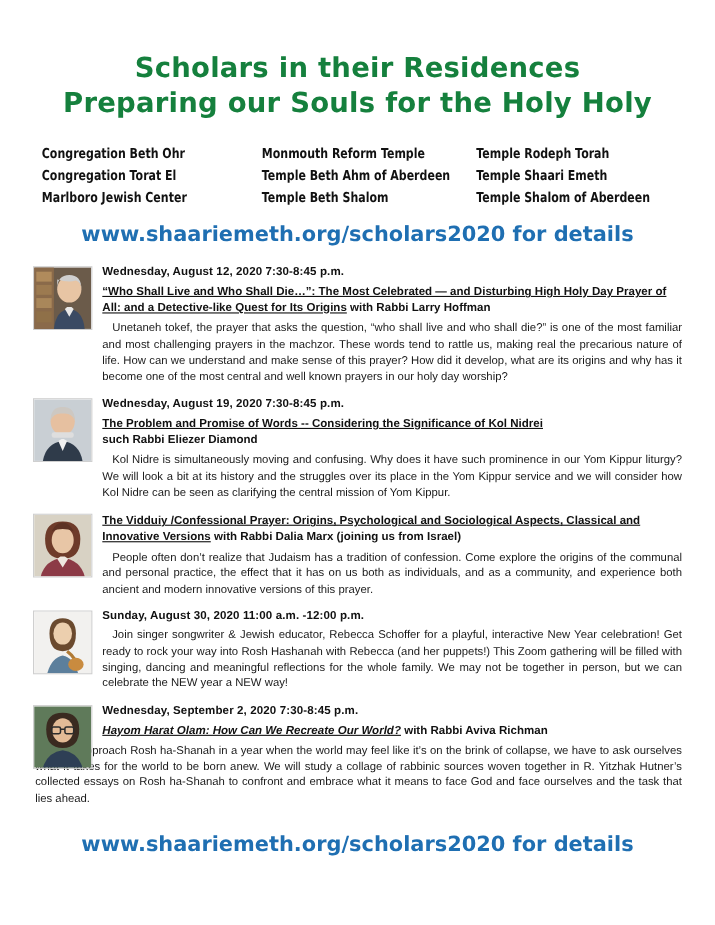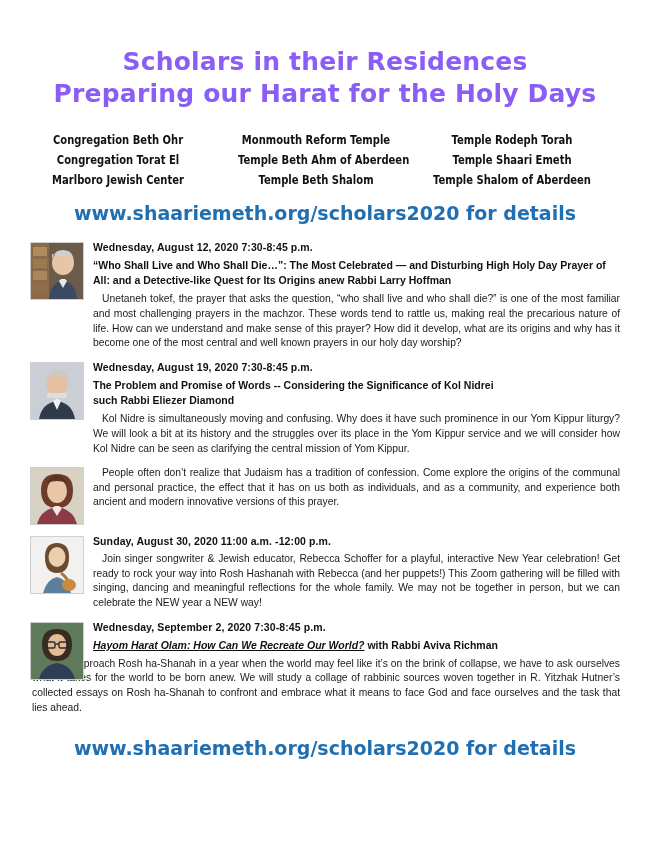--- a/index.html
+++ b/index.html
@@ -24,33 +24,32 @@
 
   
   .title-block {
     padding-top: 46px;
     text-align: center;
   }
   .title-line {
     font-family: "DejaVu Sans", sans-serif;
     font-size: 25px;
     font-weight: bold;
-    color: #8b5cf6;
+    color: #15803d;
     line-height: 1.28;
     letter-spacing: 0.2px;
   }
 
   
   .congs {
     margin-top: 22px;
     display: grid;
     grid-template-columns: 200px 195px auto;
     row-gap: 5px;
     padding-left: 8px;
-    text-align: center;
   }
   .cong-item {
     font-family: "DejaVu Sans", sans-serif;
     font-size: 12.5px;
     font-weight: bold;
     color: #111111;
     transform: scaleX(0.80);
     transform-origin: left center;
     white-space: nowrap;
   }
@@ -101,20 +100,21 @@
     letter-spacing: 0.1px;
   }
   .topic {
     font-size: 10.5px;
     font-weight: bold;
     color: #111;
     line-height: 1.45;
     margin-bottom: 4px;
   }
   .topic .u {
+    text-decoration: underline;
   }
   .topic .it {
     font-style: italic;
     text-decoration: underline;
   }
   .presenter {
     font-weight: bold;
     text-decoration: none;
   }
   .desc {
@@ -130,21 +130,21 @@
     margin-left: -61px;
   }
 </style>
 </head>
 <body>
 
 <div class="page">
 
   <div class="title-block">
     <div class="title-line">Scholars in their Residences</div>
-    <div class="title-line">Preparing our Harat for the Holy Days</div>
+    <div class="title-line">Preparing our Souls for the Holy Holy</div>
   </div>
 
   <div class="congs">
     <div class="cong-item">Congregation Beth Ohr</div>
     <div class="cong-item">Monmouth Reform Temple</div>
     <div class="cong-item">Temple Rodeph Torah</div>
     <div class="cong-item">Congregation Torat El</div>
     <div class="cong-item">Temple Beth Ahm of Aberdeen</div>
     <div class="cong-item">Temple Shaari Emeth</div>
     <div class="cong-item">Marlboro Jewish Center</div>
@@ -168,21 +168,21 @@
           <ellipse cx="32" cy="20" rx="11" ry="12" fill="#e8c5a4"></ellipse>
           <path d="M21 20 q0 -13 11 -13 q11 0 11 13 q0 -6 -5 -8 q-7 2 -17 -1z" fill="#cfcfcf"></path>
           <path d="M18 56 q2 -17 14 -18 q12 1 14 18z" fill="#3a4a63"></path>
           <path d="M28 38 l4 7 l4 -7 l-2 -2 h-4z" fill="#e9e9e9"></path>
         </svg>
       </div>
       <div class="session-body">
         <div class="when">Wednesday, August 12, 2020 7:30-8:45 p.m.</div>
         <div class="topic">
           <span class="u">“Who Shall Live and Who Shall Die…”: The Most Celebrated — and Disturbing High Holy Day Prayer of All: and a Detective-like Quest for Its Origins</span>
-          <span class="presenter">anew Rabbi Larry Hoffman</span>
+          <span class="presenter">with Rabbi Larry Hoffman</span>
         </div>
         <div class="desc">Unetaneh tokef, the prayer that asks the question, “who shall live and who shall die?” is one of the most familiar and most challenging prayers in the machzor. These words tend to rattle us, making real the precarious nature of life. How can we understand and make sense of this prayer? How did it develop, what are its origins and why has it become one of the most central and well known prayers in our holy day worship?</div>
       </div>
     </div>
 
     <div class="session">
       <div class="thumb">
         <svg width="52" height="56" viewBox="0 0 52 56">
           <rect x="0" y="0" width="52" height="56" fill="#c9cfd4"></rect>
           <ellipse cx="26" cy="20" rx="11" ry="12.5" fill="#e6c0a0"></ellipse>
@@ -207,20 +207,24 @@
         <svg width="52" height="56" viewBox="0 0 52 56">
           <rect x="0" y="0" width="52" height="56" fill="#d8d2c4"></rect>
           <path d="M10 22 q0 -16 16 -16 q16 0 16 16 q0 18 -16 18 q-16 0 -16 -18z" fill="#6e3b2a"></path>
           <ellipse cx="26" cy="23" rx="10" ry="12" fill="#e8c6a6"></ellipse>
           <path d="M16 15 q4 -8 10 -8 q6 0 10 8 q-10 -4 -20 0z" fill="#5d3224"></path>
           <path d="M6 56 q4 -15 20 -17 q16 2 20 17z" fill="#8c3a46"></path>
           <path d="M21 40 l5 8 l5 -8 l-3 -2 h-4z" fill="#efe7e0"></path>
         </svg>
       </div>
       <div class="session-body">
+        <div class="topic">
+          <span class="u">The Vidduiy /Confessional Prayer: Origins, Psychological and Sociological Aspects, Classical and Innovative Versions</span>
+          <span class="presenter">with Rabbi Dalia Marx (joining us from Israel)</span>
+        </div>
         <div class="desc">People often don’t realize that Judaism has a tradition of confession. Come explore the origins of the communal and personal practice, the effect that it has on us both as individuals, and as a community, and experience both ancient and modern innovative versions of this prayer.</div>
       </div>
     </div>
 
     <div class="session">
       <div class="thumb">
         <svg width="52" height="56" viewBox="0 0 52 56">
           <rect x="0" y="0" width="52" height="56" fill="#f2f1ef"></rect>
           <path d="M14 20 q0 -14 12 -14 q12 0 12 14 q0 16 -12 16 q-12 0 -12 -16z" fill="#6b4a2e"></path>
           <ellipse cx="26" cy="20" rx="8.5" ry="10" fill="#eccfae"></ellipse>

